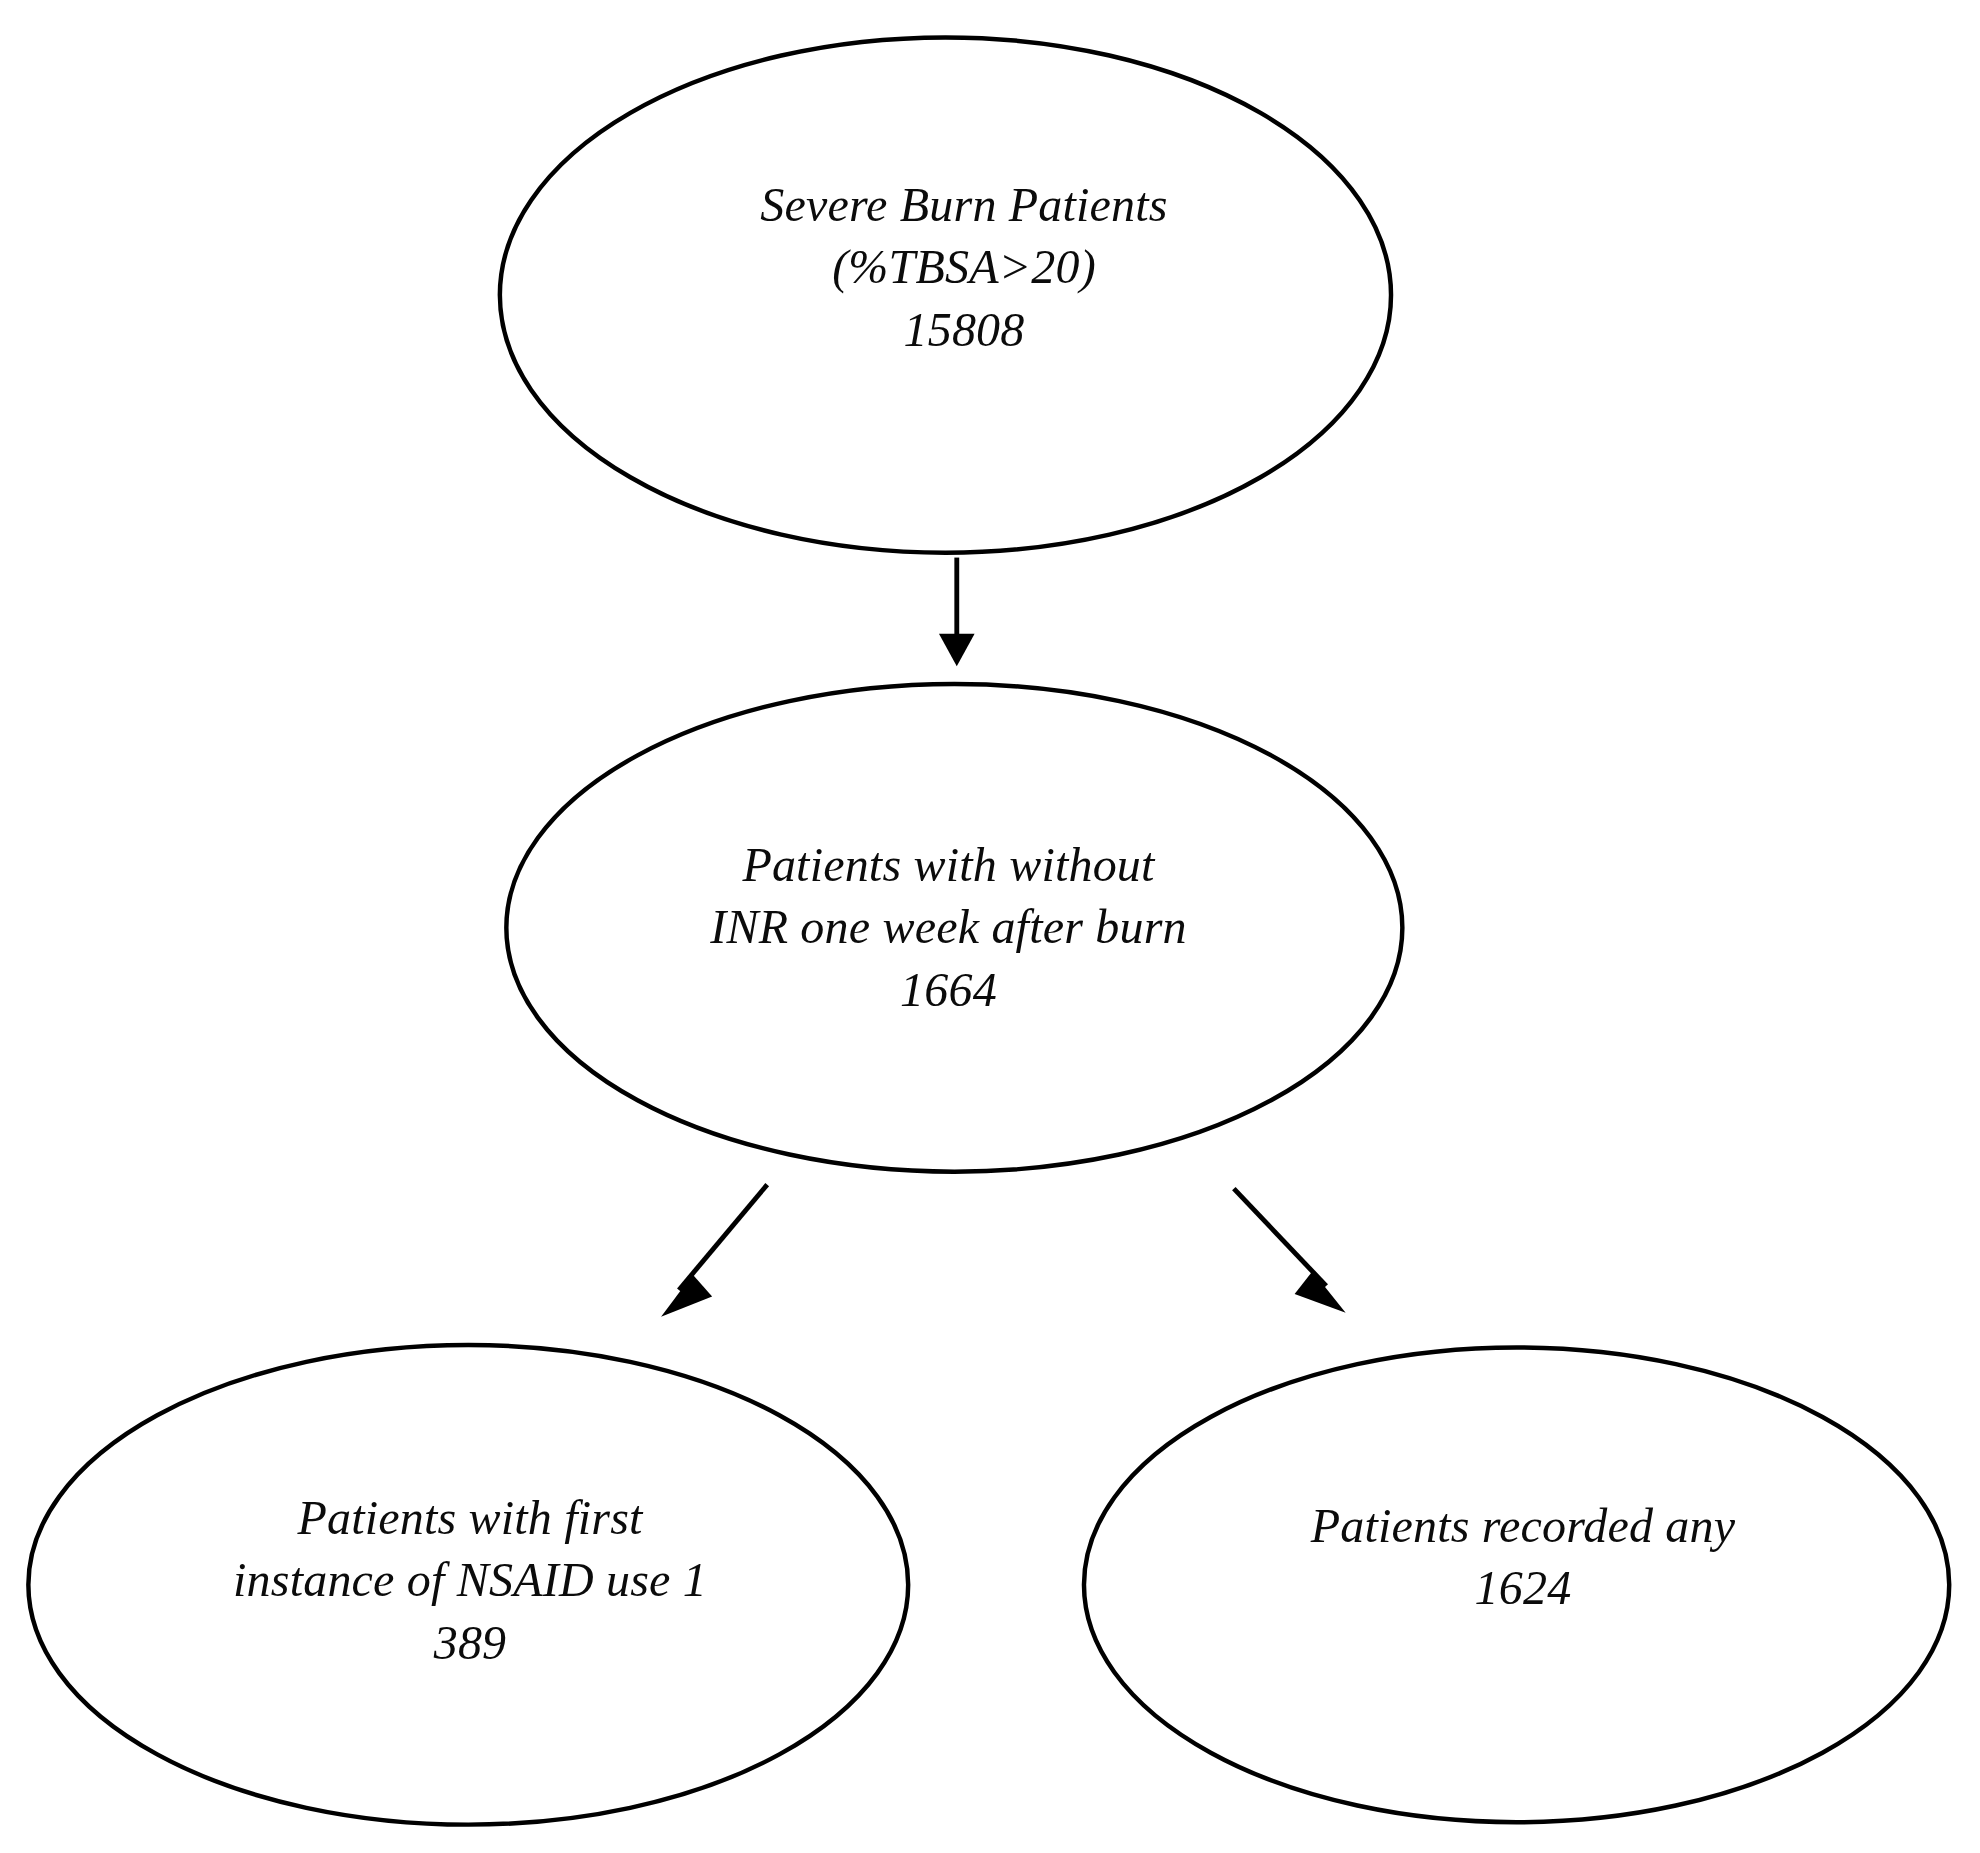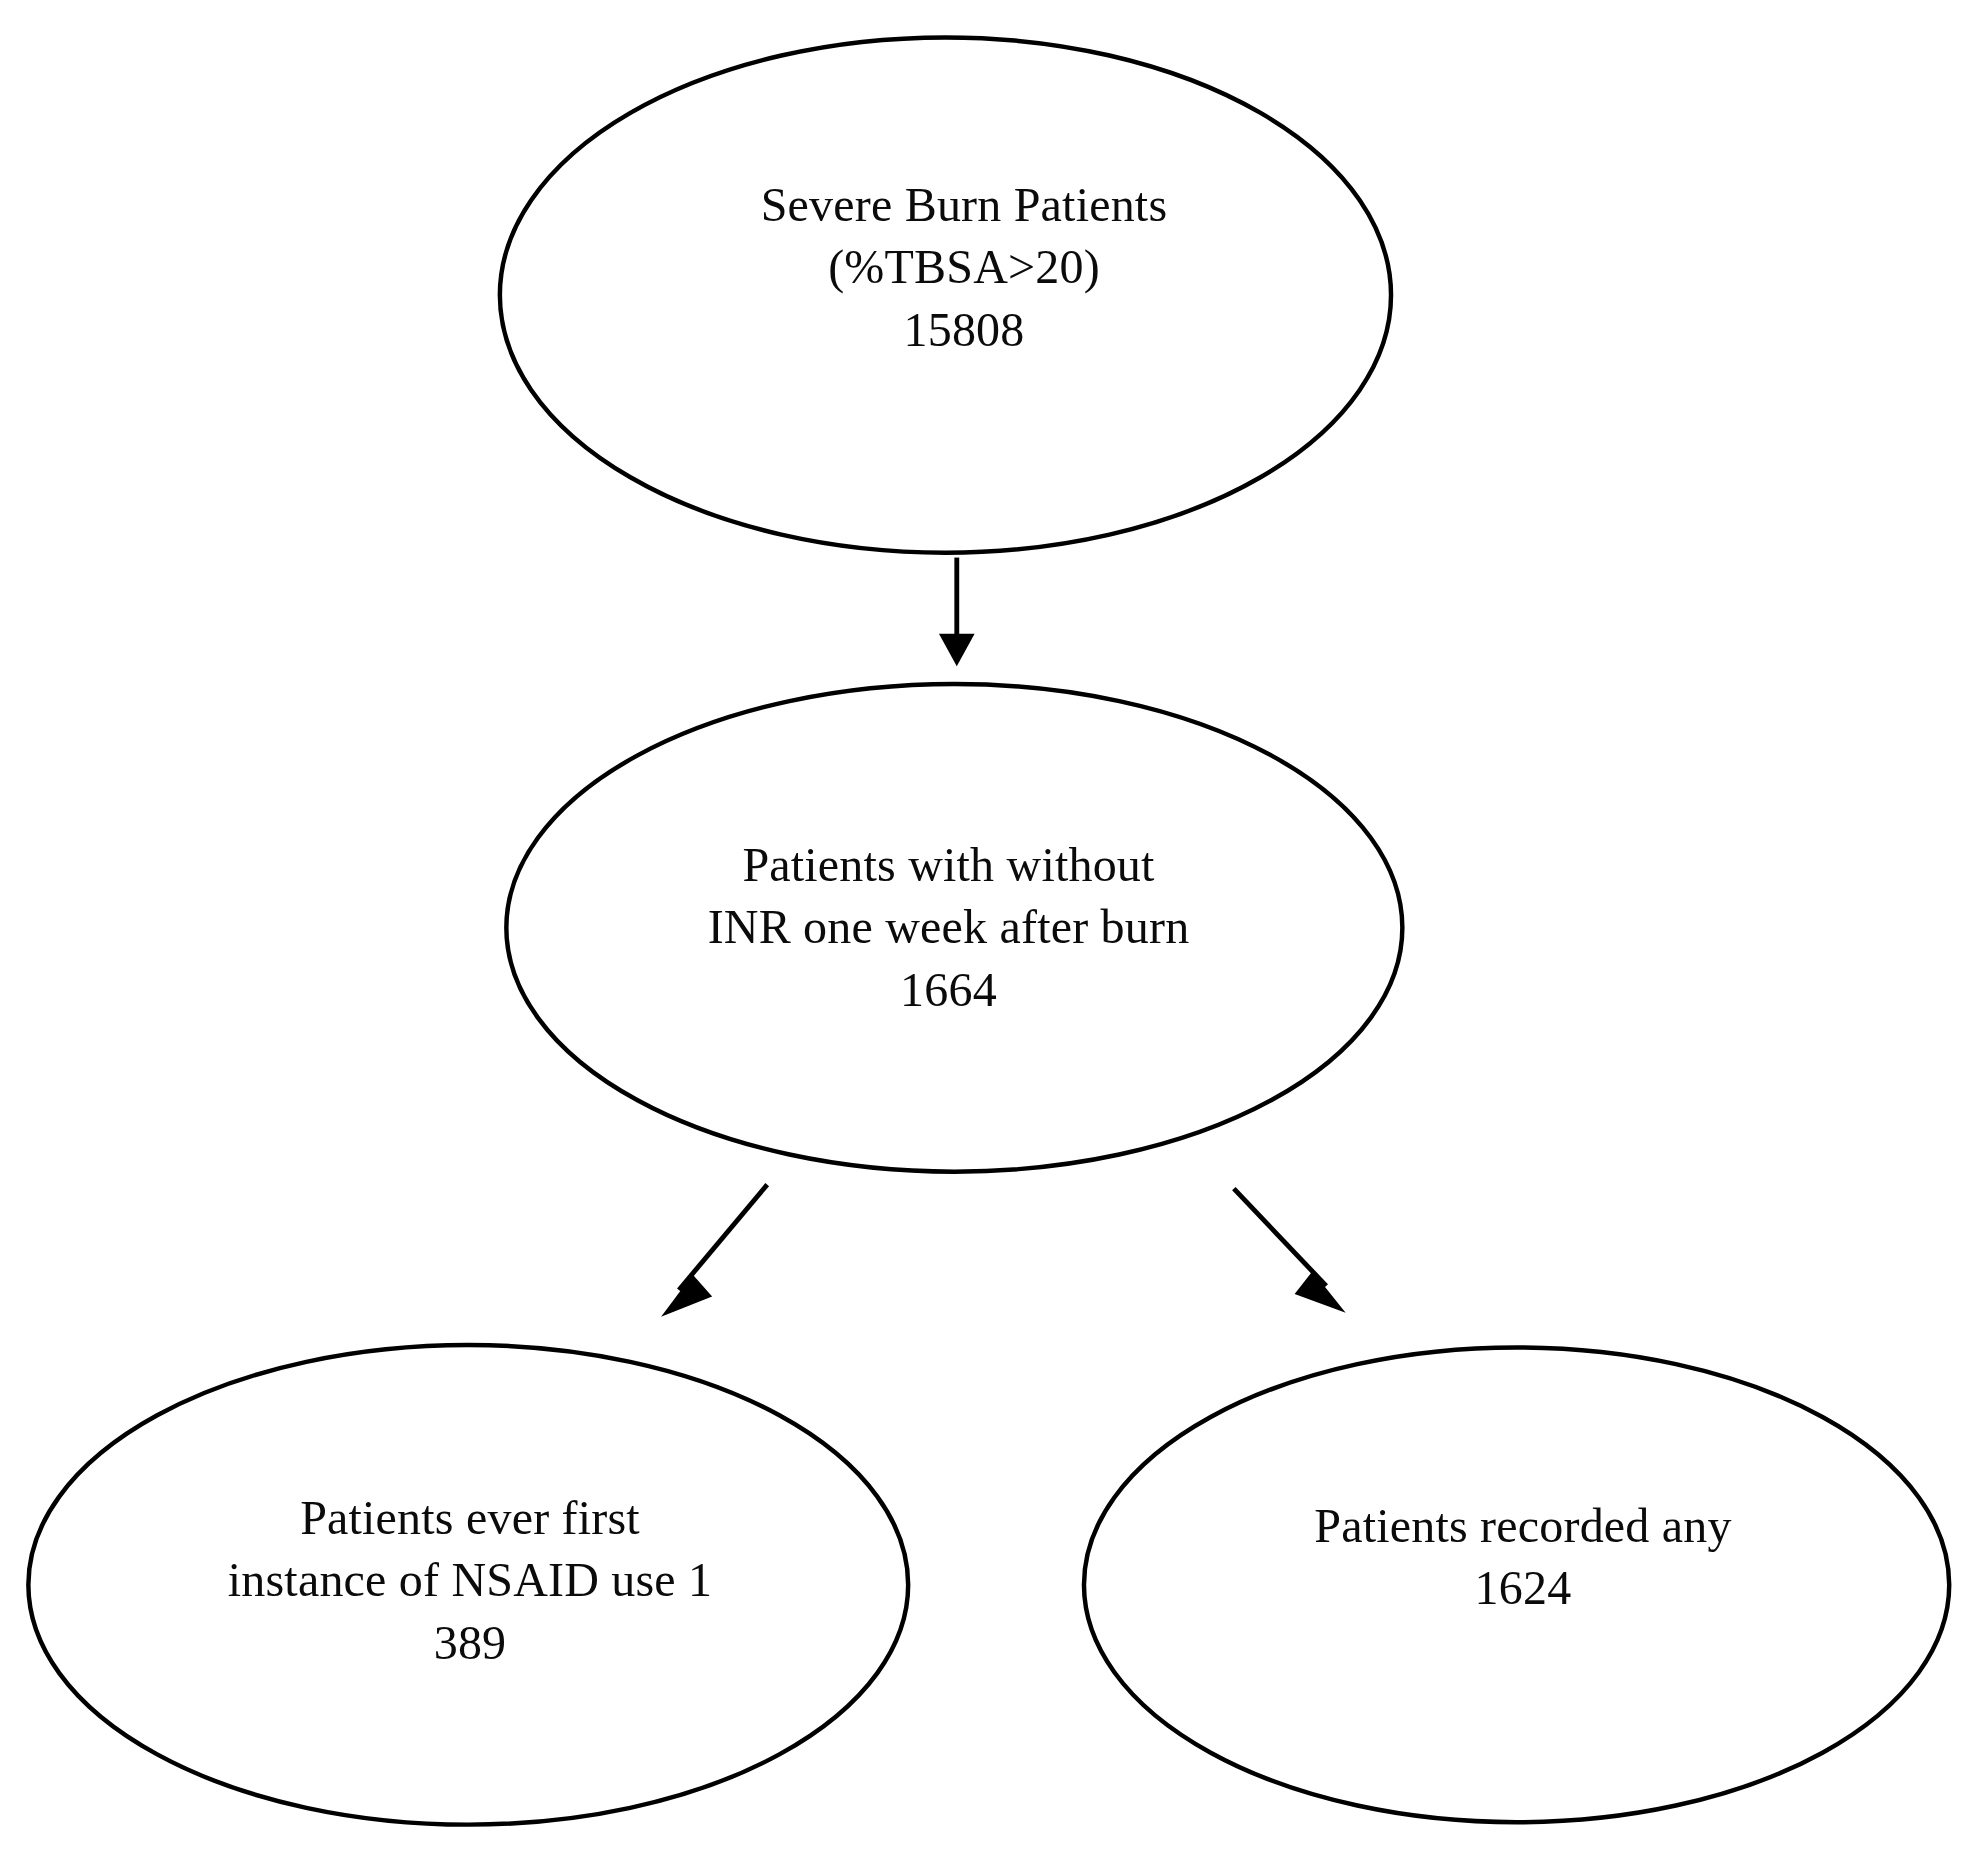--- a/index.html
+++ b/index.html
@@ -11,20 +11,21 @@
   body {
     font-family: "Liberation Serif", "DejaVu Serif", serif;
     color: #000000;
   }
   #flowchart-canvas {
     position: relative;
     width: 1980px;
     height: 1854px;
     background: #ffffff;
     overflow: hidden;
+    font-style: italic;
   }
   #flow-svg {
     position: absolute;
     top: 0;
     left: 0;
     width: 1980px;
     height: 1854px;
     display: block;
   }
   .node-ellipse {
@@ -114,21 +115,21 @@
     <span class="lbl-line">15808</span>
   </div>
 
   <div class="node-label" id="label-middle">
     <span class="lbl-line">Patients with without</span>
     <span class="lbl-line">INR one week after burn</span>
     <span class="lbl-line">1664</span>
   </div>
 
   <div class="node-label" id="label-left">
-    <span class="lbl-line">Patients ever first</span>
+    <span class="lbl-line">Patients with first</span>
     <span class="lbl-line">instance of NSAID use 1</span>
     <span class="lbl-line">389</span>
   </div>
 
   <div class="node-label" id="label-right">
     <span class="lbl-line">Patients recorded any</span>
     <span class="lbl-line">1624</span>
   </div>
 
 </div>

